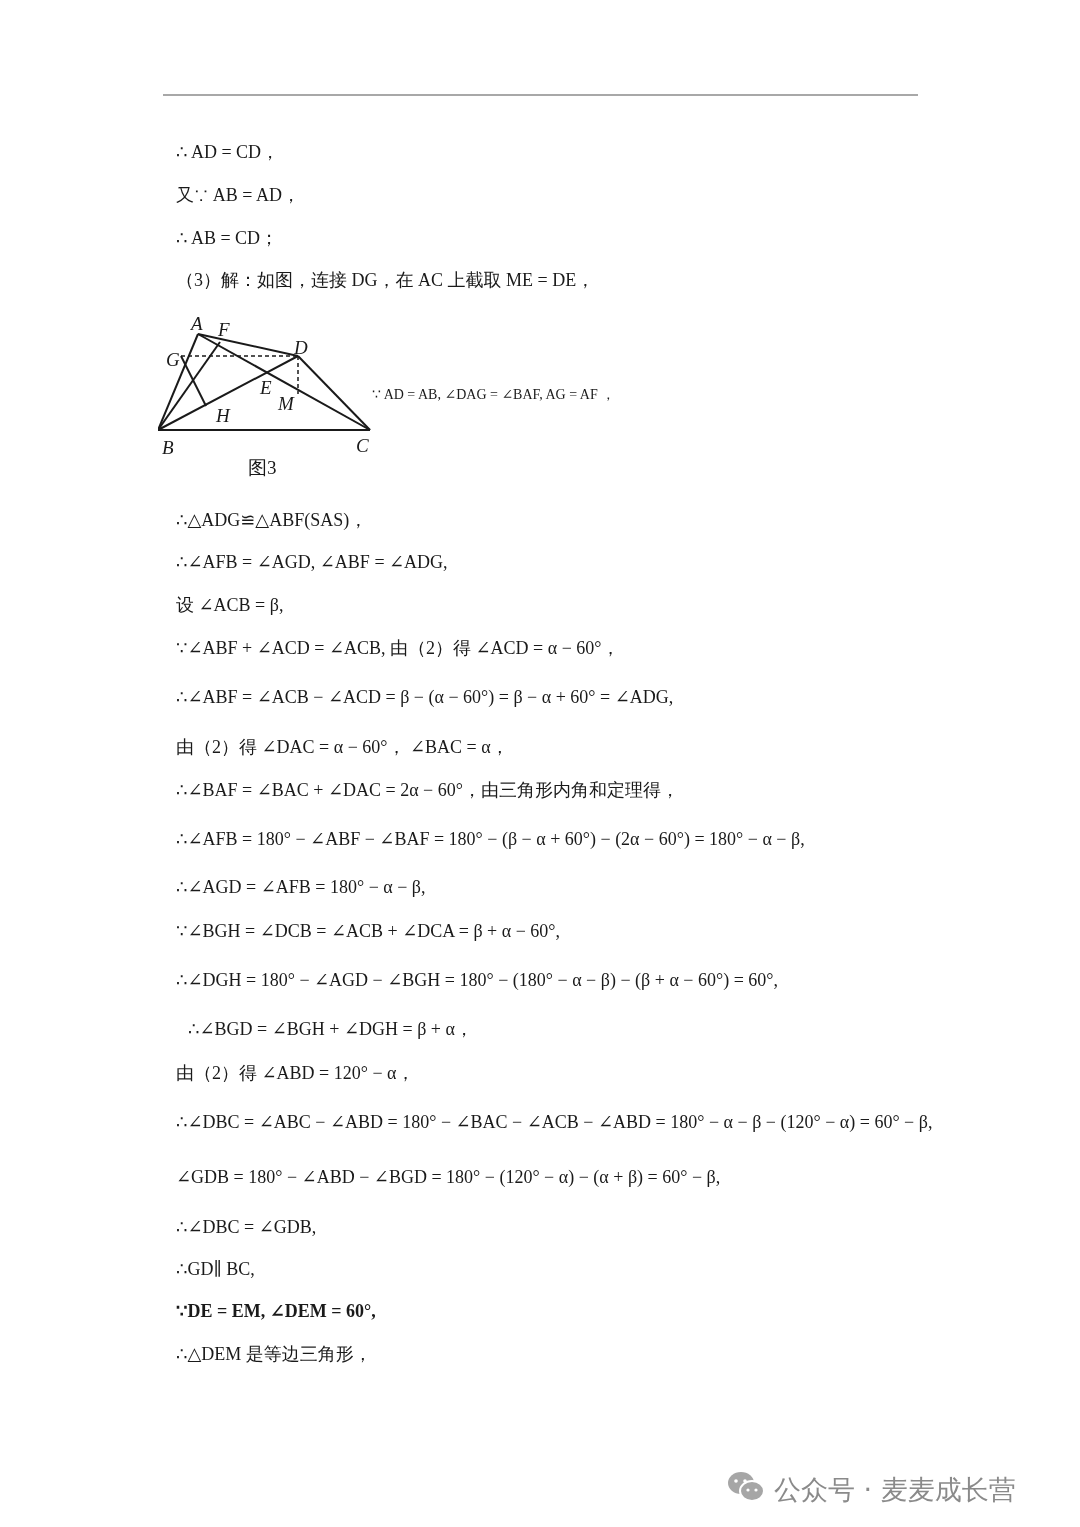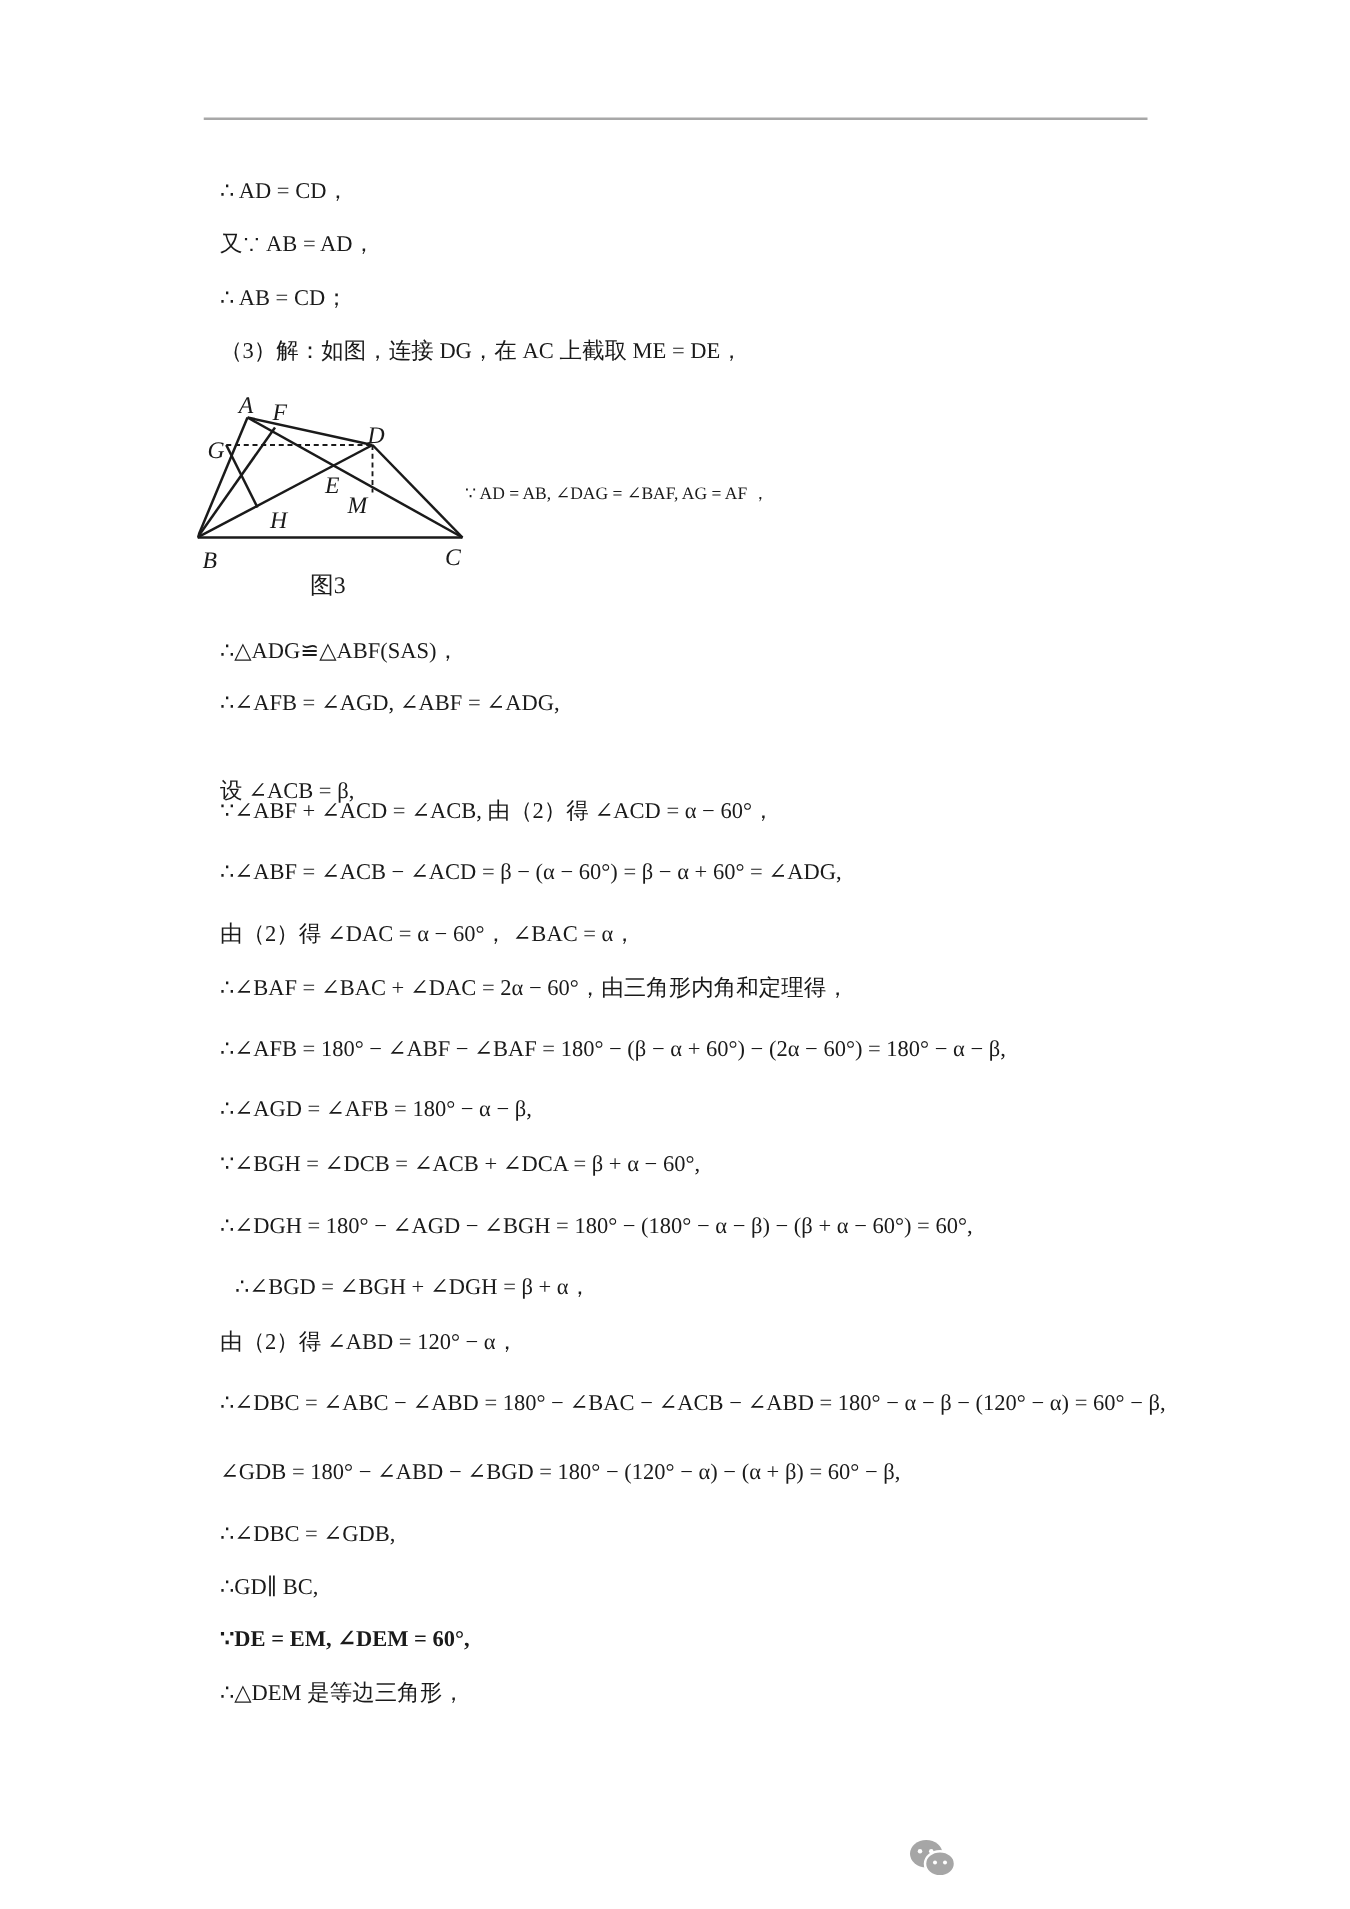--- a/index.html
+++ b/index.html
@@ -19,21 +19,21 @@
 
 <div class="rule"></div>
 
 <div id="lines-container">
     <div class="line" style="top: 140px;">∴ AD = CD，</div>
     <div class="line" style="top: 183px;">又∵ AB = AD，</div>
     <div class="line" style="top: 226px;">∴ AB = CD；</div>
     <div class="line" style="top: 268px;">（3）解：如图，连接 DG，在 AC 上截取 ME = DE，</div>
     <div class="line" style="top: 508px;">∴△ADG≌△ABF(SAS)，</div>
     <div class="line" style="top: 550px;">∴∠AFB = ∠AGD, ∠ABF = ∠ADG,</div>
-    <div class="line" style="top: 593px; margin-top: 27px;">设 ∠ACB = β,</div>
+    <div class="line" style="top: 593px;">设 ∠ACB = β,</div>
     <div class="line" style="top: 636px;">∵∠ABF + ∠ACD = ∠ACB, 由（2）得 ∠ACD = α − 60°，</div>
     <div class="line" style="top: 685px;">∴∠ABF = ∠ACB − ∠ACD = β − (α − 60°) = β − α + 60° = ∠ADG,</div>
     <div class="line" style="top: 735px;">由（2）得 ∠DAC = α − 60°， ∠BAC = α，</div>
     <div class="line" style="top: 778px;">∴∠BAF = ∠BAC + ∠DAC = 2α − 60°，由三角形内角和定理得，</div>
     <div class="line" style="top: 827px;">∴∠AFB = 180° − ∠ABF − ∠BAF = 180° − (β − α + 60°) − (2α − 60°) = 180° − α − β,</div>
     <div class="line" style="top: 875px;">∴∠AGD = ∠AFB = 180° − α − β,</div>
     <div class="line" style="top: 919px;">∵∠BGH = ∠DCB = ∠ACB + ∠DCA = β + α − 60°,</div>
     <div class="line" style="top: 968px;">∴∠DGH = 180° − ∠AGD − ∠BGH = 180° − (180° − α − β) − (β + α − 60°) = 60°,</div>
     <div class="line" style="top: 1017px; margin-left: 12px;">∴∠BGD = ∠BGH + ∠DGH = β + α，</div>
     <div class="line" style="top: 1061px;">由（2）得 ∠ABD = 120° − α，</div>
@@ -79,13 +79,14 @@
   <span>
     <svg width="40" height="34" viewBox="0 0 40 34">
       <ellipse cx="15" cy="13" rx="13" ry="11" fill="#a6a6a6"></ellipse>
       <ellipse cx="26" cy="21" rx="12" ry="10" fill="#a6a6a6" stroke="#fff" stroke-width="2"></ellipse>
       <circle cx="10" cy="11" r="1.8" fill="#fff"></circle>
         <circle cx="19" cy="11" r="1.8" fill="#fff"></circle>
       <circle cx="22" cy="20" r="1.6" fill="#fff"></circle>
         <circle cx="30" cy="20" r="1.6" fill="#fff"></circle>
     </svg>
   </span>
+  <span>公众号 · 麦麦成长营</span>
 </div>
 
 </body></html>

